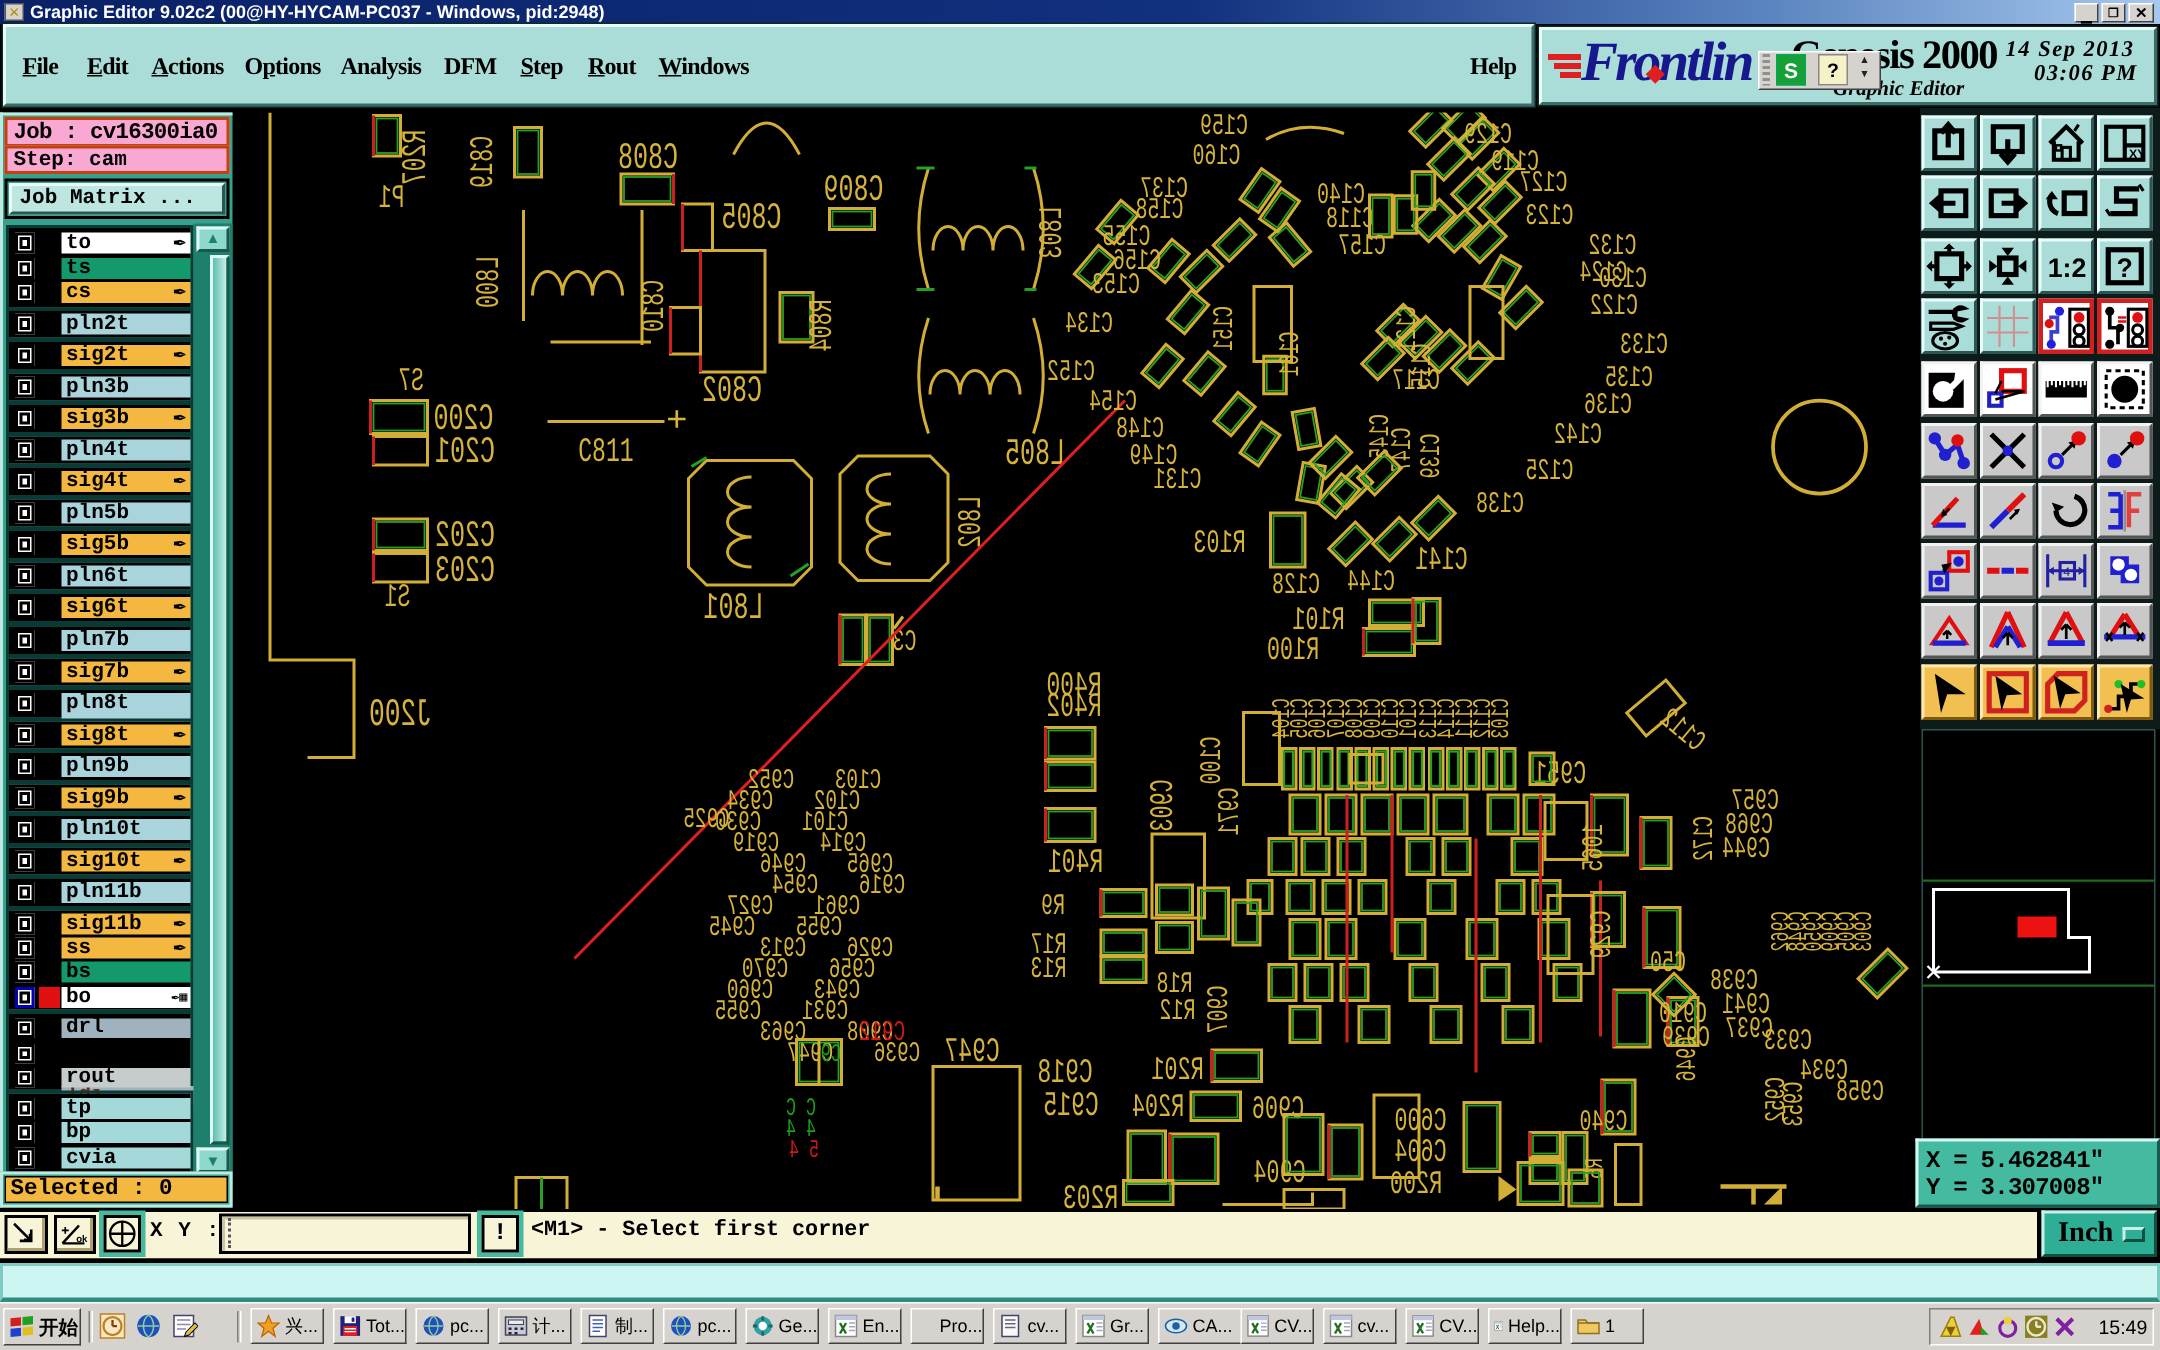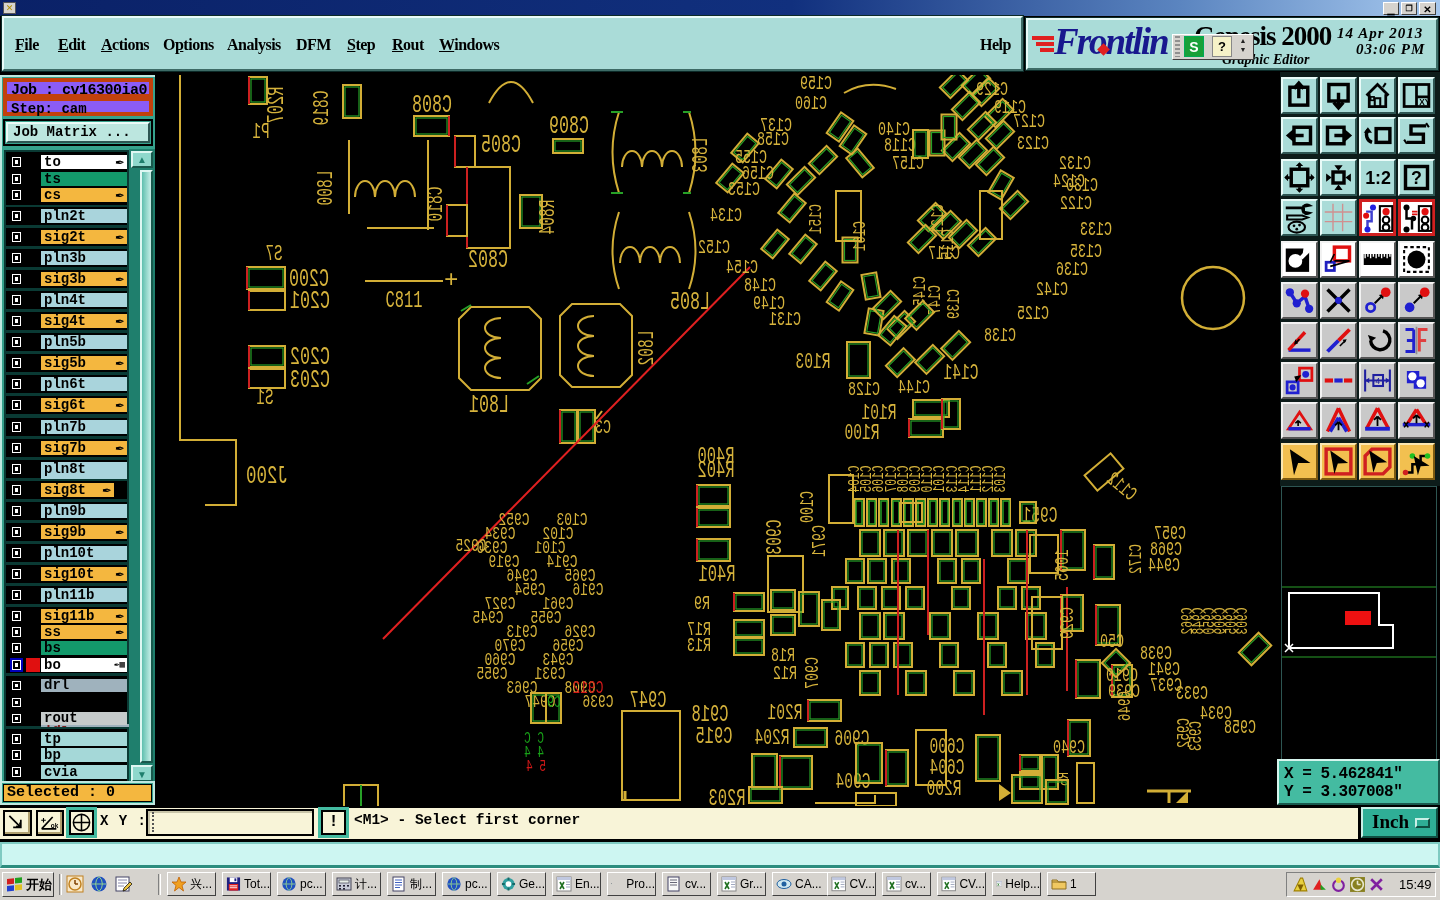--- a/index.html
+++ b/index.html
@@ -1,33 +1,34 @@
 <!DOCTYPE html>
 <html><head><meta charset="utf-8"><title>Graphic Editor</title>
 <style>
 *{margin:0;padding:0;box-sizing:border-box}
 body{font-family:"Liberation Sans",sans-serif}
 #screen{position:relative;width:1440px;height:900px;background:#000;overflow:hidden}
 .ab{position:absolute}
 .mono{font-family:"Liberation Mono",monospace;font-weight:bold;color:#000}
 .serif{font-family:"Liberation Serif",serif;font-weight:bold;color:#000}
-.tealbox{background:#8b5cf6;border:4px solid #c2410c}
+.tealbox{background:#f9a8d4;border:2px solid #c2410c}
 .bev{border-top:2px solid #e9fbf8;border-left:2px solid #e9fbf8;border-right:2px solid #3d6b66;border-bottom:2px solid #3d6b66}
 .tbtn{background:#aadcd8;border-top:2px solid #e9fbf8;border-left:2px solid #e9fbf8;border-right:2px solid #2d5552;border-bottom:2px solid #2d5552;position:absolute}
 .gbtn{background:#c9c9c9;border-top:2px solid #f2f2f2;border-left:2px solid #f2f2f2;border-right:2px solid #555;border-bottom:2px solid #555;position:absolute}
 .wbtn{background:#fff;border-top:2px solid #f2f2f2;border-left:2px solid #f2f2f2;border-right:2px solid #555;border-bottom:2px solid #555;position:absolute}
 .obtn{background:#f2c050;border-top:2px solid #fbe7b0;border-left:2px solid #fbe7b0;border-right:2px solid #7d5a10;border-bottom:2px solid #7d5a10;position:absolute}
 .task{position:absolute;height:24px;background:#d6d3ce;border-top:1px solid #fff;border-left:1px solid #fff;border-right:1px solid #404040;border-bottom:1px solid #404040;font-size:12px;color:#000;display:flex;align-items:center;padding-left:3px;overflow:hidden;white-space:nowrap}
 </style></head><body>
 <div id="screen">
 
 <div class="ab" style="left:0;top:0;width:1440px;height:16px;background:linear-gradient(to right,#0a2167,#11307e 55%,#5b85c0 82%,#a6c8ee)"></div>
 
 <div class="ab" style="left:3px;top:2px;width:13px;height:12px;background:#d6d3ce;border:1px solid #555;font-size:9px;line-height:10px;text-align:center;color:#b09000">✕</div>
 
+<div class="ab" style="left:20px;top:1px;font-size:12px;font-weight:bold;color:#fff;font-family:'Liberation Sans',sans-serif">Graphic Editor 9.02c2 (00@HY-HYCAM-PC037 - Windows, pid:2948)</div>
 
 <div class="ab" style="left:1383px;top:2px;width:16px;height:13px;background:#d6d3ce;border-top:1px solid #fff;border-left:1px solid #fff;border-right:1px solid #404040;border-bottom:1px solid #404040;font-size:9px;font-weight:bold;text-align:center;line-height:14px">▁</div>
 <div class="ab" style="left:1401px;top:2px;width:16px;height:13px;background:#d6d3ce;border-top:1px solid #fff;border-left:1px solid #fff;border-right:1px solid #404040;border-bottom:1px solid #404040;font-size:8px;font-weight:bold;text-align:center;line-height:12px">❐</div>
 <div class="ab" style="left:1419px;top:2px;width:17px;height:13px;background:#d6d3ce;border-top:1px solid #fff;border-left:1px solid #fff;border-right:1px solid #404040;border-bottom:1px solid #404040;font-size:10px;font-weight:bold;text-align:center;line-height:13px">✕</div>
 
 <div class="ab bev" style="left:2px;top:16px;width:1021px;height:55px;background:#aadcd8;outline:1px solid #0c2a28"></div>
 
 <div class="ab serif" style="left:15px;top:36px;font-size:16px;letter-spacing:-0.5px"><u>F</u>ile</div>
 
 <div class="ab serif" style="left:58px;top:36px;font-size:16px;letter-spacing:-0.5px"><u>E</u>dit</div>
@@ -53,21 +54,21 @@
 <svg class="ab" style="left:1030px;top:30px" width="34" height="30">
 <path d="M2,8 h22 M6,14 h18 M10,20 h14" stroke="#e02020" stroke-width="4"></path>
 </svg>
 
 <div class="ab" style="left:1054px;top:20px;font-family:'Liberation Serif',serif;font-weight:bold;font-style:italic;font-size:37px;color:#18188e;letter-spacing:-2px">Frontlin</div>
 
 <div class="ab" style="left:1099px;top:45px;width:9px;height:9px;background:#e02020;transform:rotate(45deg)"></div>
 
 <div class="ab serif" style="left:1194px;top:21px;font-size:27px;letter-spacing:-1px">Genesis 2000</div>
 
-<div class="ab serif" style="left:1337px;top:25px;font-size:15px;font-style:italic;letter-spacing:1px">14 Apr 2013</div>
+<div class="ab serif" style="left:1337px;top:25px;font-size:15px;font-style:italic;letter-spacing:1px">14 Sep 2013</div>
 <div class="ab serif" style="left:1356px;top:41px;font-size:15px;font-style:italic;letter-spacing:1px">03:06 PM</div>
 
 <div class="ab serif" style="left:1222px;top:52px;font-size:14px;font-style:italic">Graphic Editor</div>
 
 <div class="ab" style="left:1172px;top:34px;width:82px;height:26px;background:#d6d3ce;border-top:1px solid #fff;border-left:1px solid #fff;border-right:1px solid #404040;border-bottom:1px solid #404040"></div>
 <div class="ab" style="left:1175px;top:36px;width:5px;height:21px;background:repeating-linear-gradient(to bottom,#909090 0 2px,#d6d3ce 2px 4px)"></div>
 <div class="ab" style="left:1184px;top:36px;width:20px;height:21px;background:#18a038;border:1px solid #0a5;color:#fff;font-weight:bold;font-size:14px;text-align:center;line-height:20px">S</div>
 <div class="ab" style="left:1212px;top:36px;width:20px;height:21px;background:#f6f2c8;border:1px solid #888;color:#000;font-weight:bold;font-size:13px;text-align:center;line-height:19px">?</div>
 <div class="ab" style="left:1238px;top:36px;width:10px;height:21px;font-size:7px;line-height:9px;color:#222;text-align:center">▲<br>▼</div>
 
@@ -139,21 +140,21 @@
 <div class="ab" style="left:10px;top:441px;width:13px;height:14px;background:#fff;border:2px solid #000"></div>
     <div class="ab" style="left:13px;top:444px;width:7px;height:8px;background:#fff;border:2px solid #000"></div>
     <div class="ab mono" style="left:41px;top:441px;width:86px;height:14px;background:#f4b73f;color:#000;font-size:14px;line-height:14px;padding-left:3px">sig7b<span style="float:right;margin-right:3px">✒</span></div>
 <div class="ab" style="left:6px;top:460px;width:121px;height:18px;background:#000;outline:2px solid #0a3a34"></div>
 <div class="ab" style="left:10px;top:462px;width:13px;height:14px;background:#fff;border:2px solid #000"></div>
     <div class="ab" style="left:13px;top:465px;width:7px;height:8px;background:#fff;border:2px solid #000"></div>
     <div class="ab mono" style="left:41px;top:462px;width:86px;height:25px;background:#a9d4dc;color:#000;font-size:14px;line-height:14px;padding-left:3px">pln8t</div>
 <div class="ab" style="left:6px;top:481px;width:121px;height:18px;background:#000;outline:2px solid #0a3a34"></div>
 <div class="ab" style="left:10px;top:483px;width:13px;height:14px;background:#fff;border:2px solid #000"></div>
     <div class="ab" style="left:13px;top:486px;width:7px;height:8px;background:#fff;border:2px solid #000"></div>
-    <div class="ab mono" style="left:41px;top:483px;width:73px;height:14px;background:#f4b73f;color:#000;font-size:14px;line-height:14px;padding-left:3px">sig8t<span style="float:right;margin-right:3px">✒</span></div>
+    <div class="ab mono" style="left:41px;top:483px;width:86px;height:14px;background:#f4b73f;color:#000;font-size:14px;line-height:14px;padding-left:3px">sig8t<span style="float:right;margin-right:3px">✒</span></div>
 <div class="ab" style="left:6px;top:502px;width:121px;height:18px;background:#000;outline:2px solid #0a3a34"></div>
 <div class="ab" style="left:10px;top:504px;width:13px;height:14px;background:#fff;border:2px solid #000"></div>
     <div class="ab" style="left:13px;top:507px;width:7px;height:8px;background:#fff;border:2px solid #000"></div>
     <div class="ab mono" style="left:41px;top:504px;width:86px;height:14px;background:#a9d4dc;color:#000;font-size:14px;line-height:14px;padding-left:3px">pln9b</div>
 <div class="ab" style="left:6px;top:523px;width:121px;height:18px;background:#000;outline:2px solid #0a3a34"></div>
 <div class="ab" style="left:10px;top:525px;width:13px;height:14px;background:#fff;border:2px solid #000"></div>
     <div class="ab" style="left:13px;top:528px;width:7px;height:8px;background:#fff;border:2px solid #000"></div>
     <div class="ab mono" style="left:41px;top:525px;width:86px;height:14px;background:#f4b73f;color:#000;font-size:14px;line-height:14px;padding-left:3px">sig9b<span style="float:right;margin-right:3px">✒</span></div>
 <div class="ab" style="left:6px;top:544px;width:121px;height:18px;background:#000;outline:2px solid #0a3a34"></div>
 <div class="ab" style="left:10px;top:546px;width:13px;height:14px;background:#fff;border:2px solid #000"></div>

